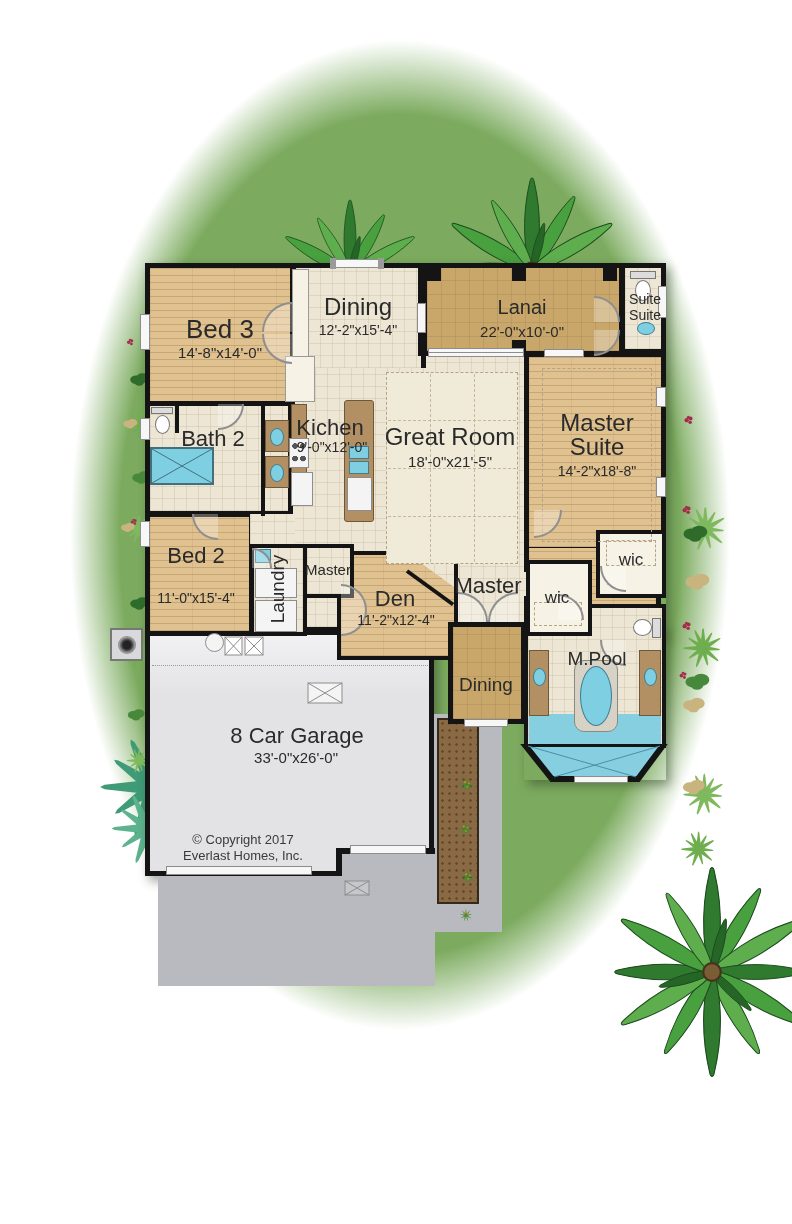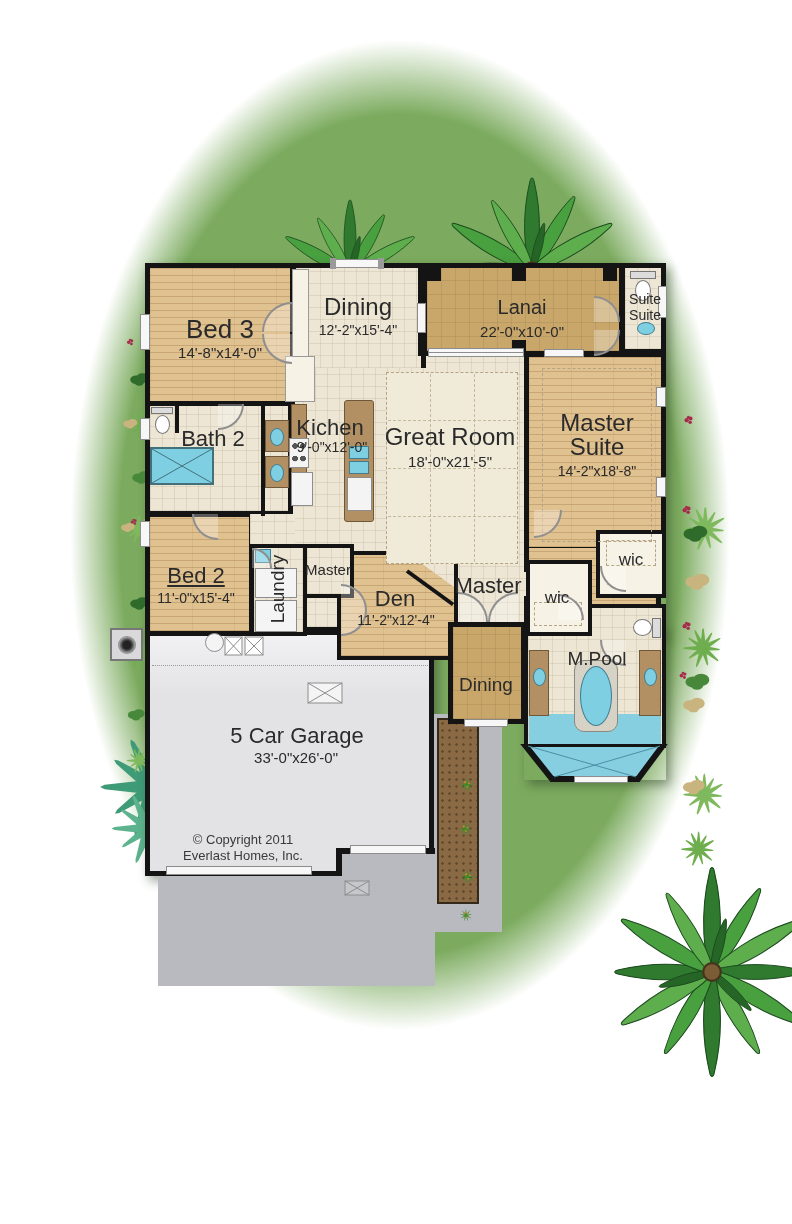--- a/index.html
+++ b/index.html
@@ -402,34 +402,34 @@
   <div class="lbl" style="left:330px;top:428px;font-size:22px;">Kichen</div>
   <div class="lbl" style="left:332px;top:447px;font-size:14px;">9'-0"x12'-0"</div>
 
   <div class="lbl" style="left:450px;top:437px;font-size:24px;">Great Room</div>
   <div class="lbl" style="left:450px;top:461px;font-size:15px;">18'-0"x21'-5"</div>
 
   <div class="lbl" style="left:597px;top:423px;font-size:24px;">Master</div>
   <div class="lbl" style="left:597px;top:447px;font-size:24px;">Suite</div>
   <div class="lbl" style="left:597px;top:471px;font-size:14px;">14'-2"x18'-8"</div>
 
-  <div class="lbl" style="left:196px;top:576px;font-size:22px;text-decoration:underline;">Bed 2</div>
+  <div class="lbl" style="left:196px;top:556px;font-size:22px;">Bed 2</div>
   <div class="lbl" style="left:196px;top:598px;font-size:14px;">11'-0"x15'-4"</div>
 
   <div class="lbl rot" style="left:277px;top:589px;font-size:19px;">Laundry</div>
   <div class="lbl" style="left:328px;top:569px;font-size:15px;">Master</div>
 
   <div class="lbl" style="left:395px;top:599px;font-size:22px;">Den</div>
   <div class="lbl" style="left:396px;top:620px;font-size:14px;">11'-2"x12'-4"</div>
 
   <div class="lbl" style="left:488px;top:586px;font-size:22px;">Master</div>
   <div class="lbl" style="left:557px;top:597px;font-size:17px;">wic</div>
   <div class="lbl" style="left:631px;top:559px;font-size:17px;">wic</div>
   <div class="lbl" style="left:486px;top:684px;font-size:19px;">Dining</div>
   <div class="lbl" style="left:597px;top:658px;font-size:19px;">M.Pool</div>
 
-  <div class="lbl" style="left:297px;top:736px;font-size:22px;">5 Car Garage</div>
+  <div class="lbl" style="left:297px;top:736px;font-size:22px;">8 Car Garage</div>
   <div class="lbl" style="left:296px;top:757px;font-size:15px;">33'-0"x26'-0"</div>
 
-  <div class="lbl" style="left:243px;top:839px;font-size:13px;color:#3a3a3a;">© Copyright 2011</div>
+  <div class="lbl" style="left:243px;top:839px;font-size:13px;color:#3a3a3a;">© Copyright 2017</div>
   <div class="lbl" style="left:243px;top:855px;font-size:13px;color:#3a3a3a;">Everlast Homes, Inc.</div>
 
 </div>
 
 </body></html>

